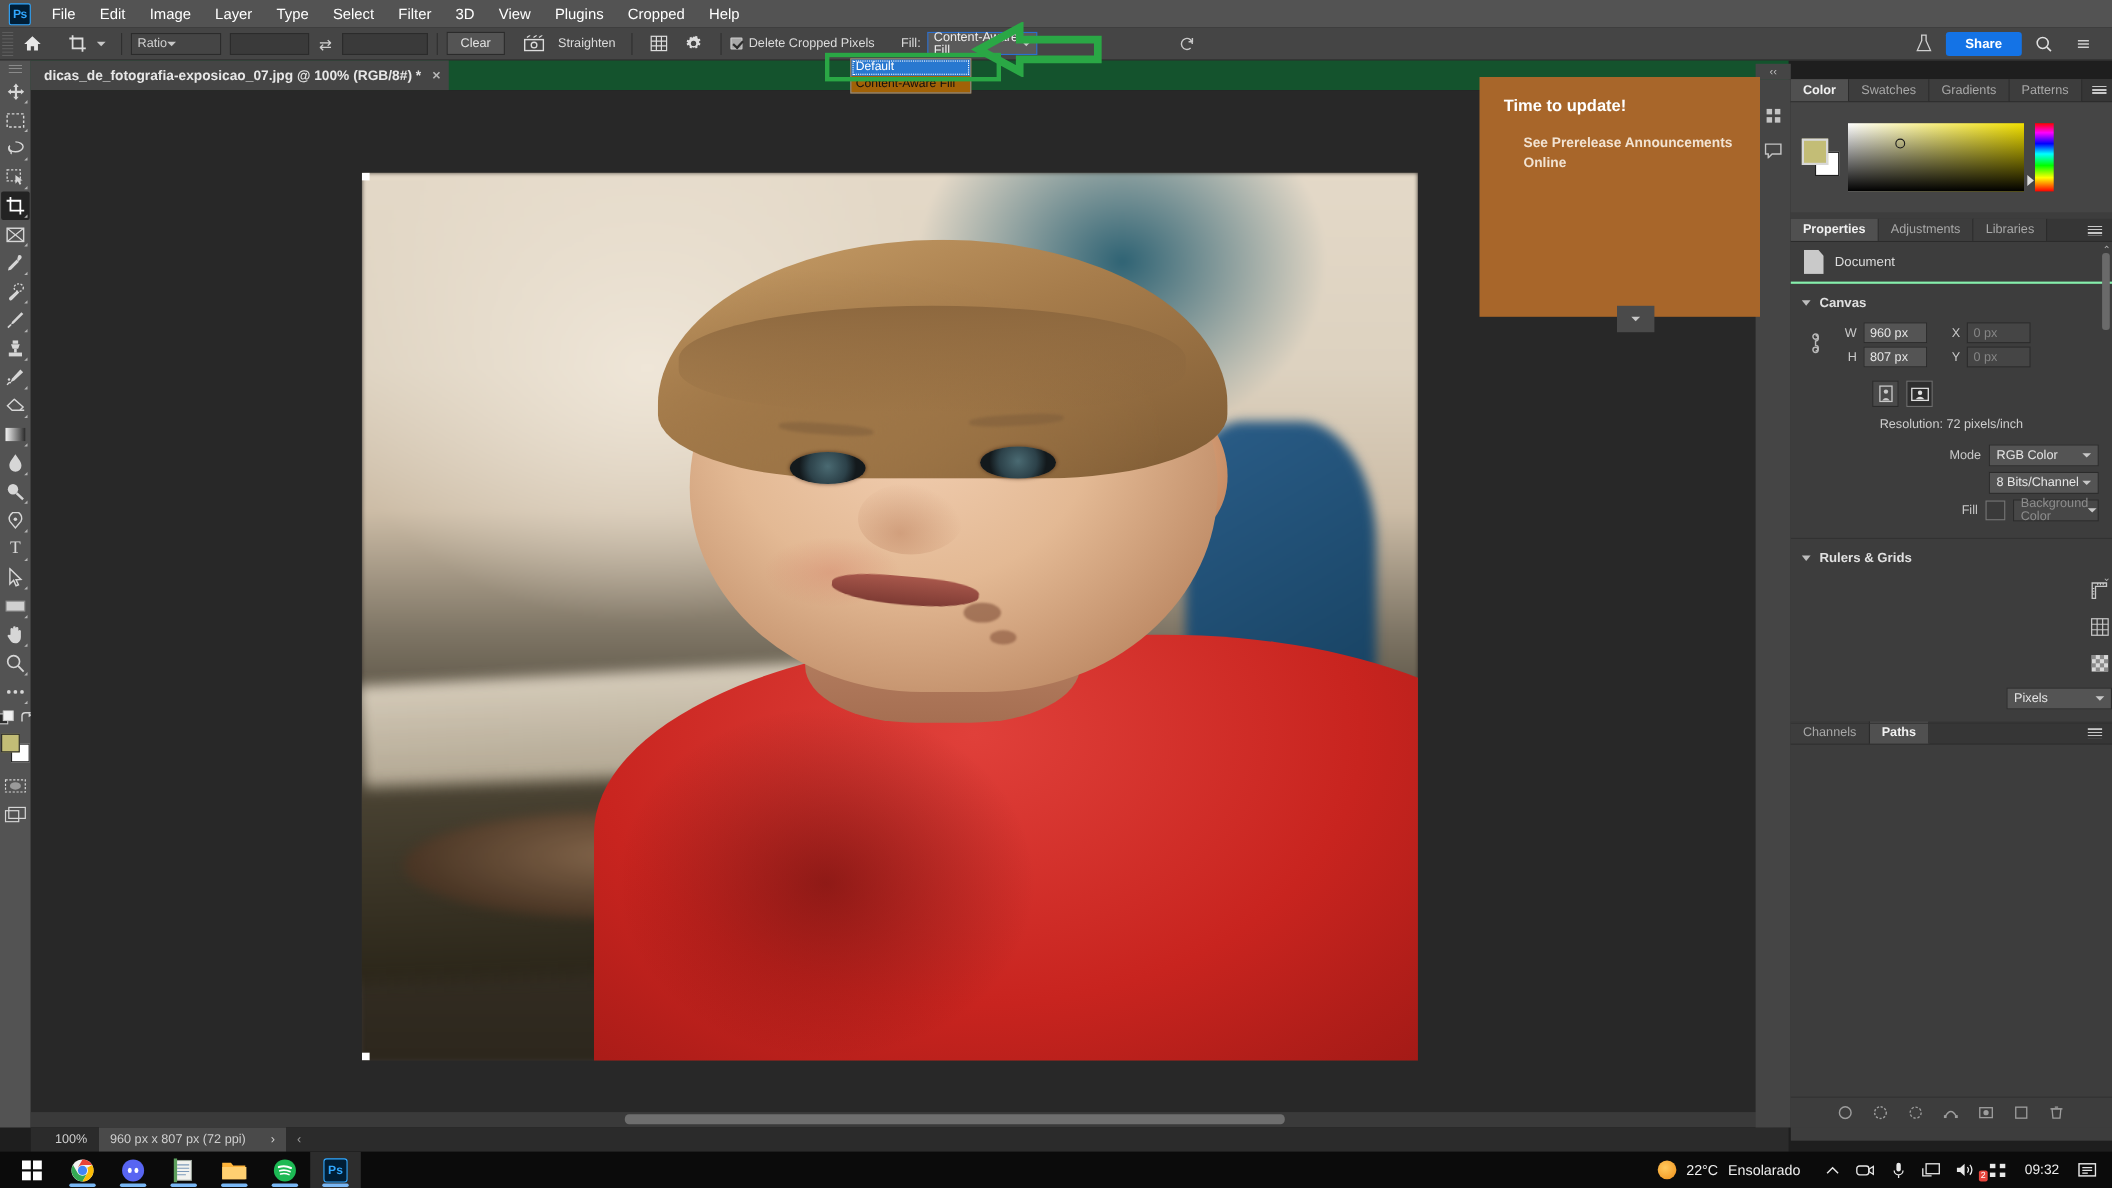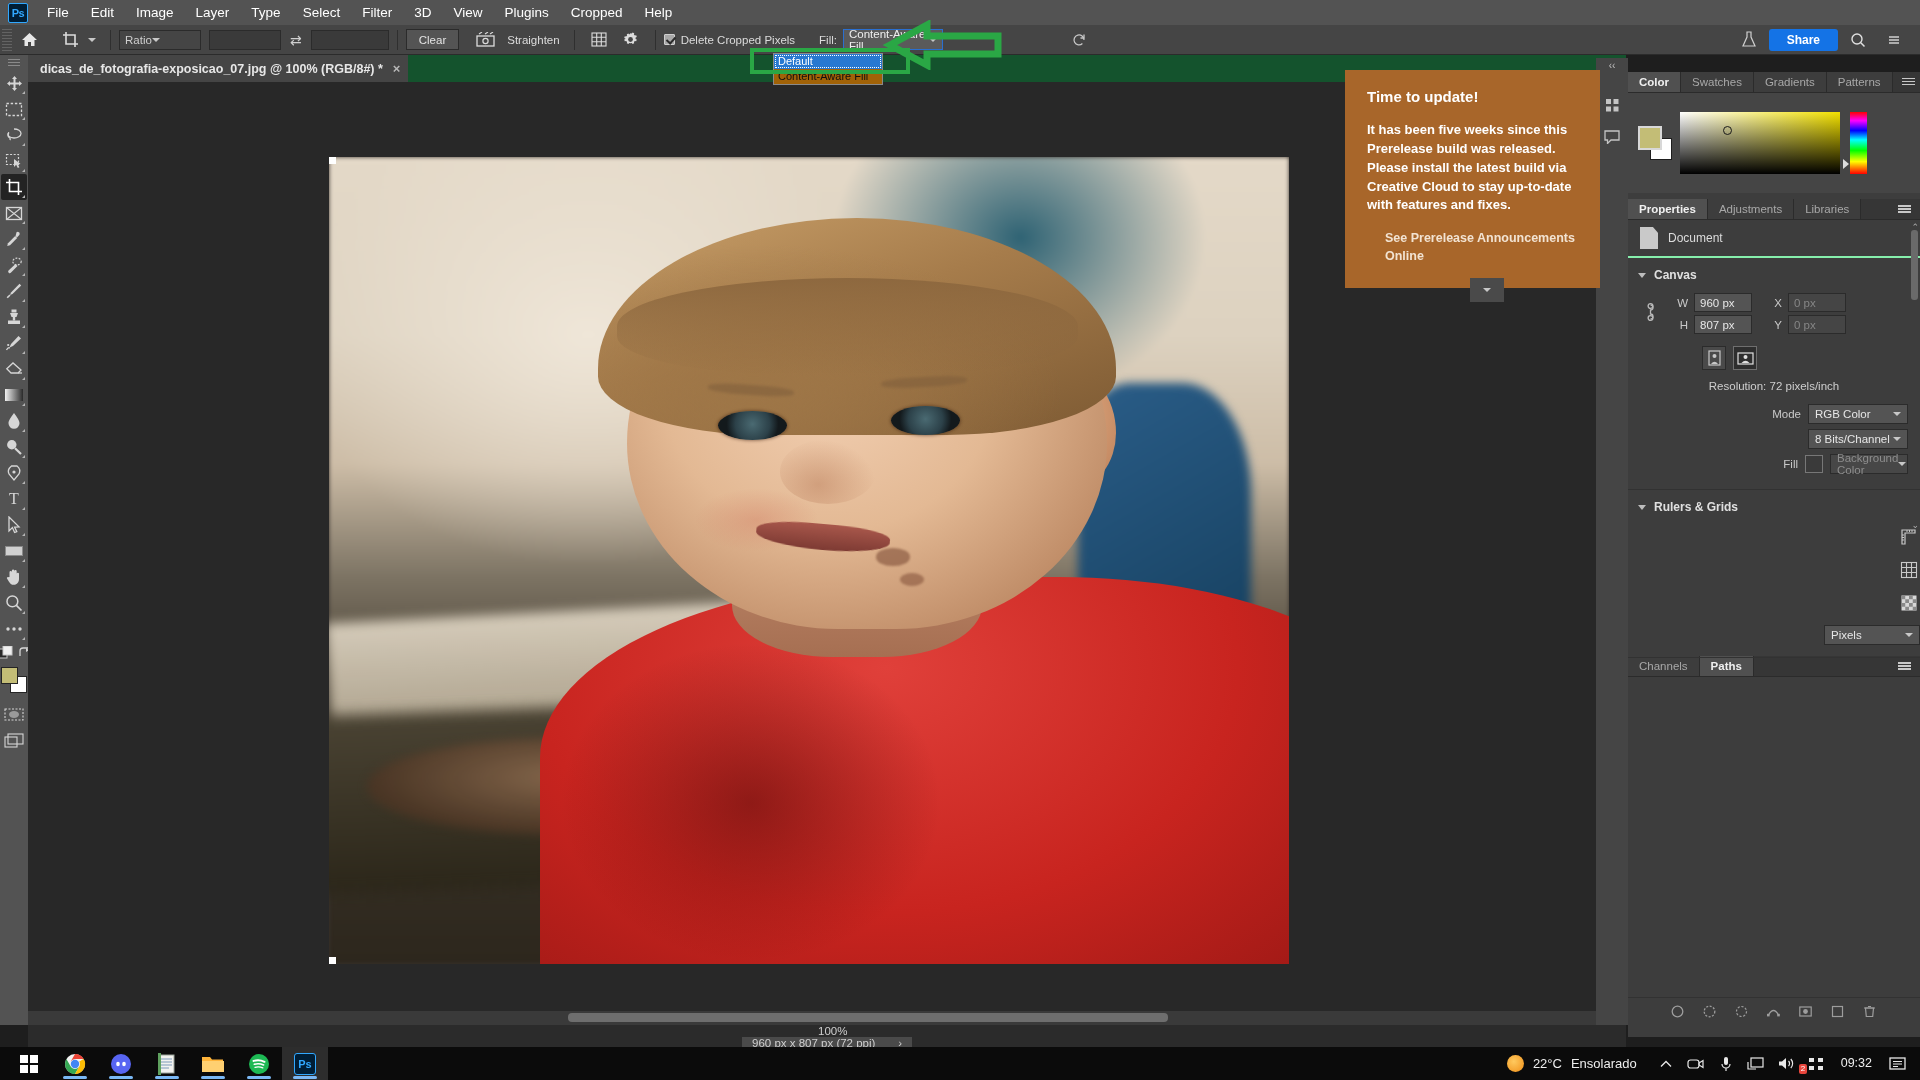--- a/index.html
+++ b/index.html
@@ -237,21 +237,20 @@
   .vscroll { position:absolute; right:0; top:0; width:14px; height:929px; background:#3a3a3a; }
   .vthumb { position:absolute; right:2px; top:315px; width:9px; height:300px; background:#6e6e6e; border-radius:4px; }
   .hscroll { position:absolute; left:0; bottom:0; height:14px; width:1584px; background:#3a3a3a; }
   .hthumb { position:absolute; left:540px; bottom:3px; width:600px; height:9px; background:#6e6e6e; border-radius:4px; }
 
   
   .statusbar {
     position:absolute; left:28px; top:1025px; width:1598px; height:22px;
     background:#2b2b2b; display:flex; align-items:center; font-size:11.5px;
     color:#cfcfcf;
-    flex-direction:column;
   }
   .sb-zoom { width:62px; padding-left:22px; }
   .sb-dims { background:#4a4a4a; height:22px; display:flex; align-items:center;
      padding:0 10px; min-width:170px; justify-content:space-between; gap:16px; }
 
   
   .rdock-icons {
     position:absolute; left:1596px; top:72px; width:32px; height:953px;
     background:#454545; display:flex; flex-direction:column; align-items:center;
     padding-top:26px; gap:14px;
@@ -686,21 +685,20 @@
     <div class="vscroll">
       <div class="vthumb"></div>
     </div>
     <div class="hscroll">
       <div class="hthumb"></div>
     </div>
   </div>
 
   <div style="position:absolute;left:1345px;top:70px;width:255px;height:218px;background:#a8662a;z-index:40;padding:18px 24px 0 22px;">
     <div style="font-size:15px;font-weight:bold;color:#fff;margin-bottom:16px;">Time to update!</div>
-    <div style="font-size:13px;font-weight:bold;color:#fff;line-height:1.45;">It has been five weeks since this Prerelease build was released. Please install the latest build via Creative Cloud to stay up-to-date with features and fixes.</div>
     <div style="font-size:12.5px;font-weight:bold;color:#f2e3d2;line-height:1.45;margin:14px 0 0 18px;">See Prerelease Announcements Online</div>
   </div>
   <div style="position:absolute;left:1470px;top:278px;width:34px;height:24px;background:#4a4a4a;z-index:41;display:flex;align-items:center;justify-content:center;">
     <span class="chev"></span>
   </div>
 
   <div class="statusbar">
     <div class="sb-zoom">100%</div>
     <div class="sb-dims">
       <span>960 px x 807 px (72 ppi)</span>

